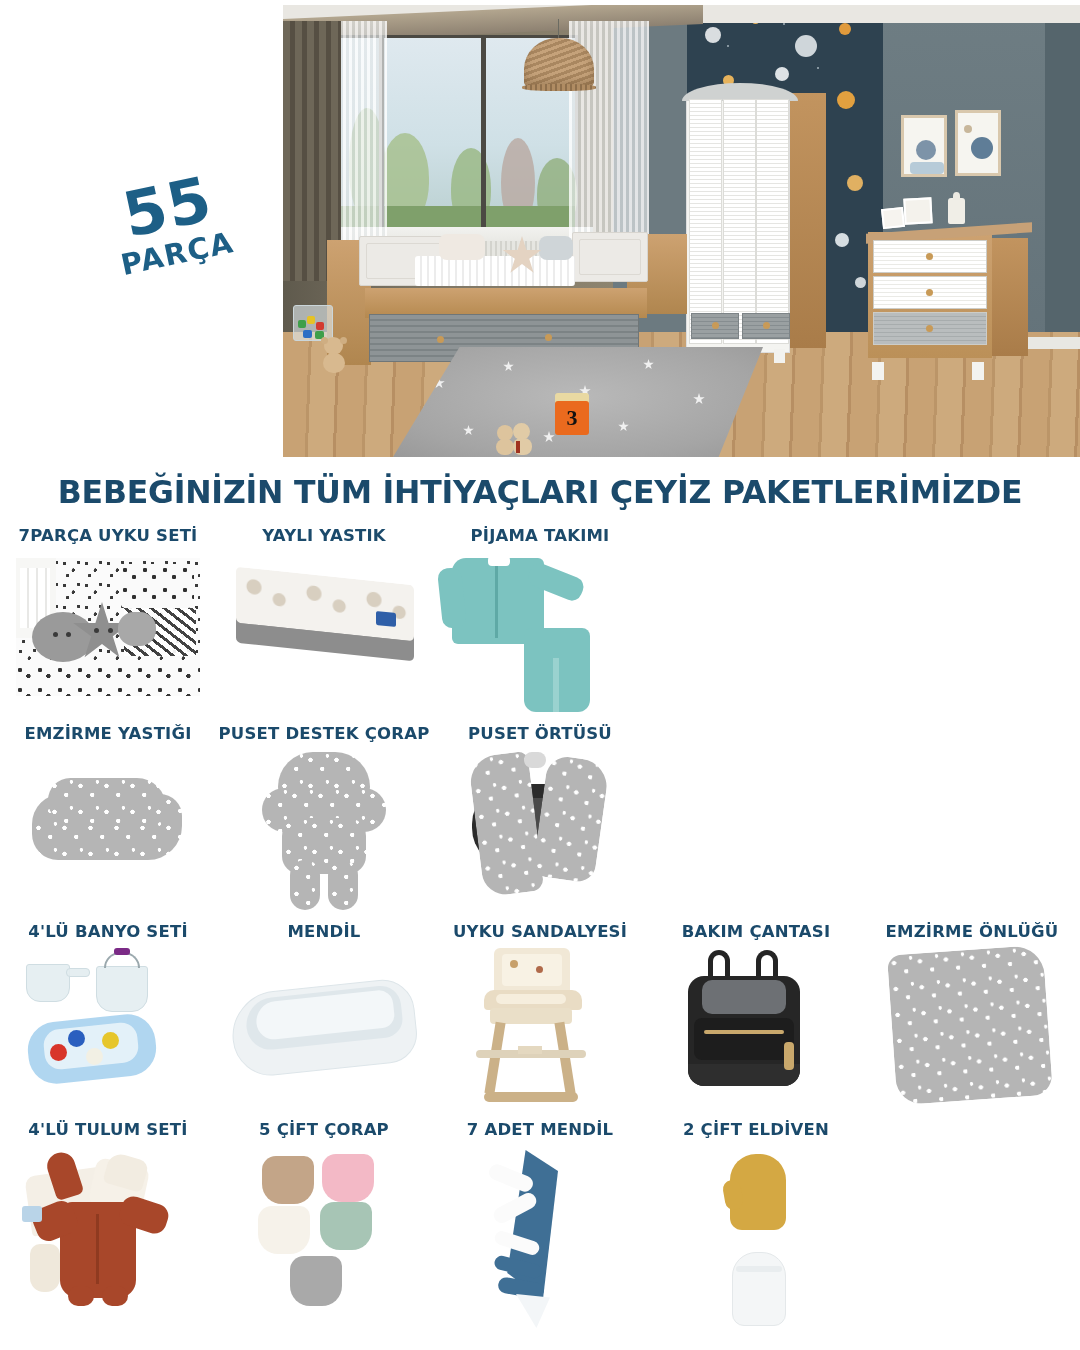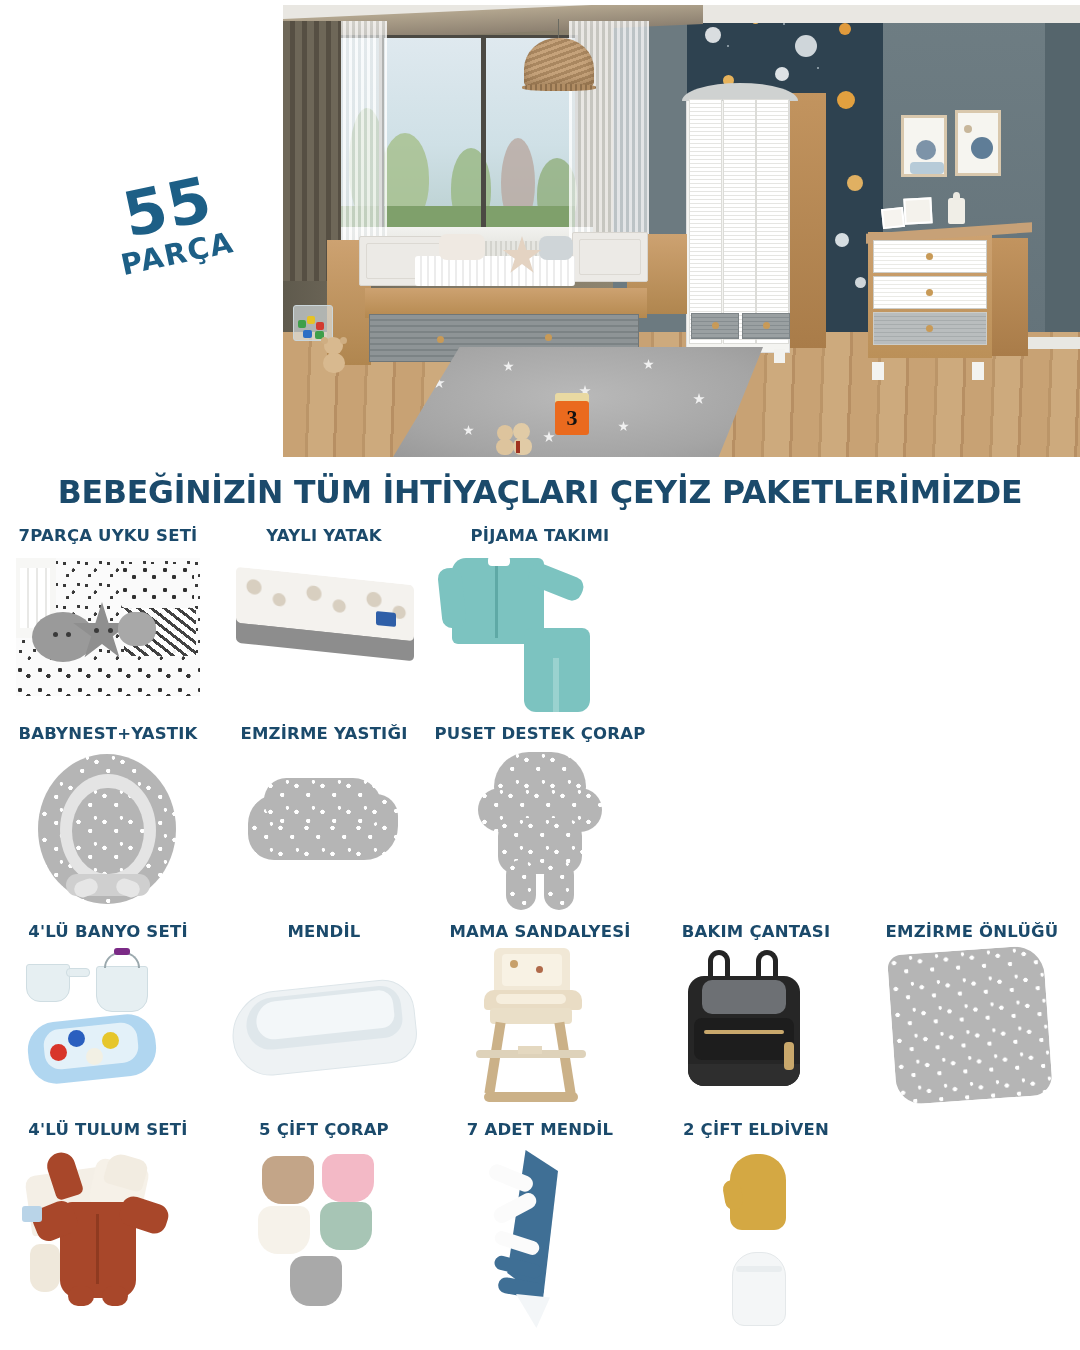--- a/index.html
+++ b/index.html
@@ -335,21 +335,21 @@
           <div class="ph circ" style="left:53px;top:82px;width:5px;height:5px;background:#3a3a3a;"></div>
           <div class="ph circ" style="left:66px;top:82px;width:5px;height:5px;background:#3a3a3a;"></div>
           <div class="ph circ" style="left:94px;top:78px;width:5px;height:5px;background:#3a3a3a;"></div>
           <div class="ph circ" style="left:108px;top:78px;width:5px;height:5px;background:#3a3a3a;"></div>
           <div class="ph" style="left:16px;top:112px;width:184px;height:34px;background:#fbfbfb;
                background-image:radial-gradient(circle at 20% 40%,#333 2px,transparent 2.4px),radial-gradient(circle at 62% 70%,#333 2px,transparent 2.4px);background-size:20px 20px;"></div>
         </div>
       </div>
 
       <div class="cell">
-        <div class="lbl">YAYLI YATAK</div>
+        <div class="lbl">YAYLI YASTIK</div>
         <div class="img">
           <div class="ph" style="left:20px;top:40px;width:178px;height:62px;background:#8d8d8d;
               transform:skewY(6deg);border-radius:5px;"></div>
           <div class="ph" style="left:20px;top:26px;width:178px;height:56px;background:#f4f2ee;
               transform:skewY(6deg);border-radius:5px;
               background-image:radial-gradient(circle at 30% 40%, #d8cfc0 7px, transparent 8px),radial-gradient(circle at 72% 62%, #d8cfc0 6px, transparent 7px);background-size:60px 46px;"></div>
           <div class="ph" style="left:160px;top:62px;width:20px;height:14px;background:#2f5fa8;border-radius:2px;transform:skewY(6deg);"></div>
         </div>
       </div>
 
@@ -364,51 +364,50 @@
           <div class="ph" style="left:56px;top:6px;width:22px;height:10px;background:#fff;border-radius:4px;"></div>
           <div class="ph" style="left:63px;top:16px;width:3px;height:72px;background:#5fa9a6;"></div>
           <div class="ph" style="left:92px;top:78px;width:66px;height:84px;background:#7cc3c0;border-radius:8px 8px 12px 12px;"></div>
           <div class="ph" style="left:121px;top:108px;width:6px;height:54px;background:#9ad2cf;"></div>
         </div>
       </div>
     </div>
 
     <div class="row">
 
-      <div class="cell">
-        <div class="lbl">BABYNEST+YASTIK</div>
-        <div class="img">
-          <div class="ph greystars" style="left:38px;top:6px;width:138px;height:150px;border-radius:70px/76px;"></div>
-          <div class="ph" style="left:60px;top:26px;width:96px;height:112px;background:#e4e4e4;border-radius:48px/56px;"></div>
-          <div class="ph greystars" style="left:72px;top:40px;width:72px;height:86px;border-radius:36px/44px;"></div>
-          <div class="ph" style="left:66px;top:126px;width:84px;height:22px;background:#cfcfcf;border-radius:12px;"></div>
-          <div class="ph" style="left:74px;top:132px;width:24px;height:16px;background:#e6e6e6;border-radius:8px;transform:rotate(-20deg);"></div>
-          <div class="ph" style="left:116px;top:132px;width:24px;height:16px;background:#e6e6e6;border-radius:8px;transform:rotate(20deg);"></div>
-        </div>
-      </div>
 
       <div class="cell">
         <div class="lbl">EMZİRME YASTIĞI</div>
         <div class="img">
           <div class="ph greystars" style="left:32px;top:46px;width:150px;height:66px;border-radius:30px 22px 34px 26px;"></div>
           <div class="ph greystars" style="left:48px;top:30px;width:118px;height:48px;border-radius:26px 34px 20px 30px;"></div>
         </div>
       </div>
 
       <div class="cell">
         <div class="lbl">PUSET DESTEK ÇORAP</div>
         <div class="img">
           <div class="ph greystars" style="left:62px;top:4px;width:92px;height:56px;border-radius:46px 46px 28px 28px;"></div>
           <div class="ph greystars" style="left:46px;top:40px;width:124px;height:44px;border-radius:24px;"></div>
           <div class="ph greystars" style="left:66px;top:70px;width:84px;height:56px;border-radius:18px;"></div>
           <div class="ph greystars" style="left:74px;top:112px;width:30px;height:50px;border-radius:16px;"></div>
           <div class="ph greystars" style="left:112px;top:112px;width:30px;height:50px;border-radius:16px;"></div>
         </div>
       </div>
 
+      <div class="cell">
+        <div class="lbl">PUSET ÖRTÜSÜ</div>
+        <div class="img">
+          <div class="ph" style="left:40px;top:36px;width:120px;height:84px;background:#2b2b2b;border-radius:40px 18px 18px 40px;"></div>
+          <div class="ph" style="left:58px;top:50px;width:84px;height:58px;background:#4a4a4a;border-radius:30px 14px 14px 30px;"></div>
+          <div class="ph greystars" style="left:44px;top:6px;width:60px;height:140px;border-radius:28px 10px 12px 24px;transform:rotate(-7deg);"></div>
+          <div class="ph greystars" style="left:108px;top:10px;width:62px;height:122px;border-radius:22px 28px 18px 14px;transform:rotate(8deg);"></div>
+          <div class="ph" style="left:92px;top:4px;width:22px;height:16px;background:#d9d9d9;border-radius:10px;"></div>
+        </div>
+      </div>
 
     </div>
 
     <div class="row">
 
       <div class="cell">
         <div class="lbl">4'LÜ BANYO SETİ</div>
         <div class="img">
           <div class="ph" style="left:26px;top:18px;width:44px;height:38px;background:rgba(226,236,240,.85);border:1px solid #cfdde2;border-radius:3px 3px 14px 14px;"></div>
           <div class="ph" style="left:66px;top:22px;width:24px;height:9px;background:rgba(226,236,240,.9);border:1px solid #cfdde2;border-radius:4px;"></div>
@@ -427,21 +426,21 @@
       <div class="cell">
         <div class="lbl">MENDİL</div>
         <div class="img">
           <div class="ph" style="left:16px;top:40px;width:184px;height:84px;background:#eef2f4;border:1px solid #dde5e9;border-radius:70px 50px 46px 60px;transform:rotate(-6deg);"></div>
           <div class="ph" style="left:30px;top:46px;width:156px;height:52px;background:#dfe7eb;border-radius:60px 44px 40px 52px;transform:rotate(-6deg);"></div>
           <div class="ph" style="left:40px;top:50px;width:138px;height:38px;background:#f3f7f9;border-radius:56px 40px 36px 48px;transform:rotate(-6deg);"></div>
         </div>
       </div>
 
       <div class="cell">
-        <div class="lbl">MAMA SANDALYESİ</div>
+        <div class="lbl">UYKU SANDALYESİ</div>
         <div class="img">
           <div class="ph" style="left:62px;top:2px;width:76px;height:46px;background:#f1e8d6;border-radius:6px 6px 2px 2px;"></div>
           <div class="ph" style="left:70px;top:8px;width:60px;height:32px;background:#f8f2e4;border-radius:4px;"></div>
           <div class="ph circ" style="left:78px;top:14px;width:8px;height:8px;background:#c7a06a;"></div>
           <div class="ph circ" style="left:104px;top:20px;width:7px;height:7px;background:#b06a4a;"></div>
           <div class="ph" style="left:52px;top:44px;width:98px;height:20px;background:#e9dcc4;border-radius:10px 10px 4px 4px;"></div>
           <div class="ph" style="left:64px;top:48px;width:70px;height:10px;background:#f6eedd;border-radius:5px;"></div>
           <div class="ph" style="left:58px;top:62px;width:82px;height:16px;background:#eadfc8;border-radius:4px;"></div>
           <div class="ph" style="left:58px;top:76px;width:10px;height:72px;background:#cbb188;transform:rotate(9deg);"></div>
           <div class="ph" style="left:128px;top:76px;width:10px;height:72px;background:#cbb188;transform:rotate(-9deg);"></div>

